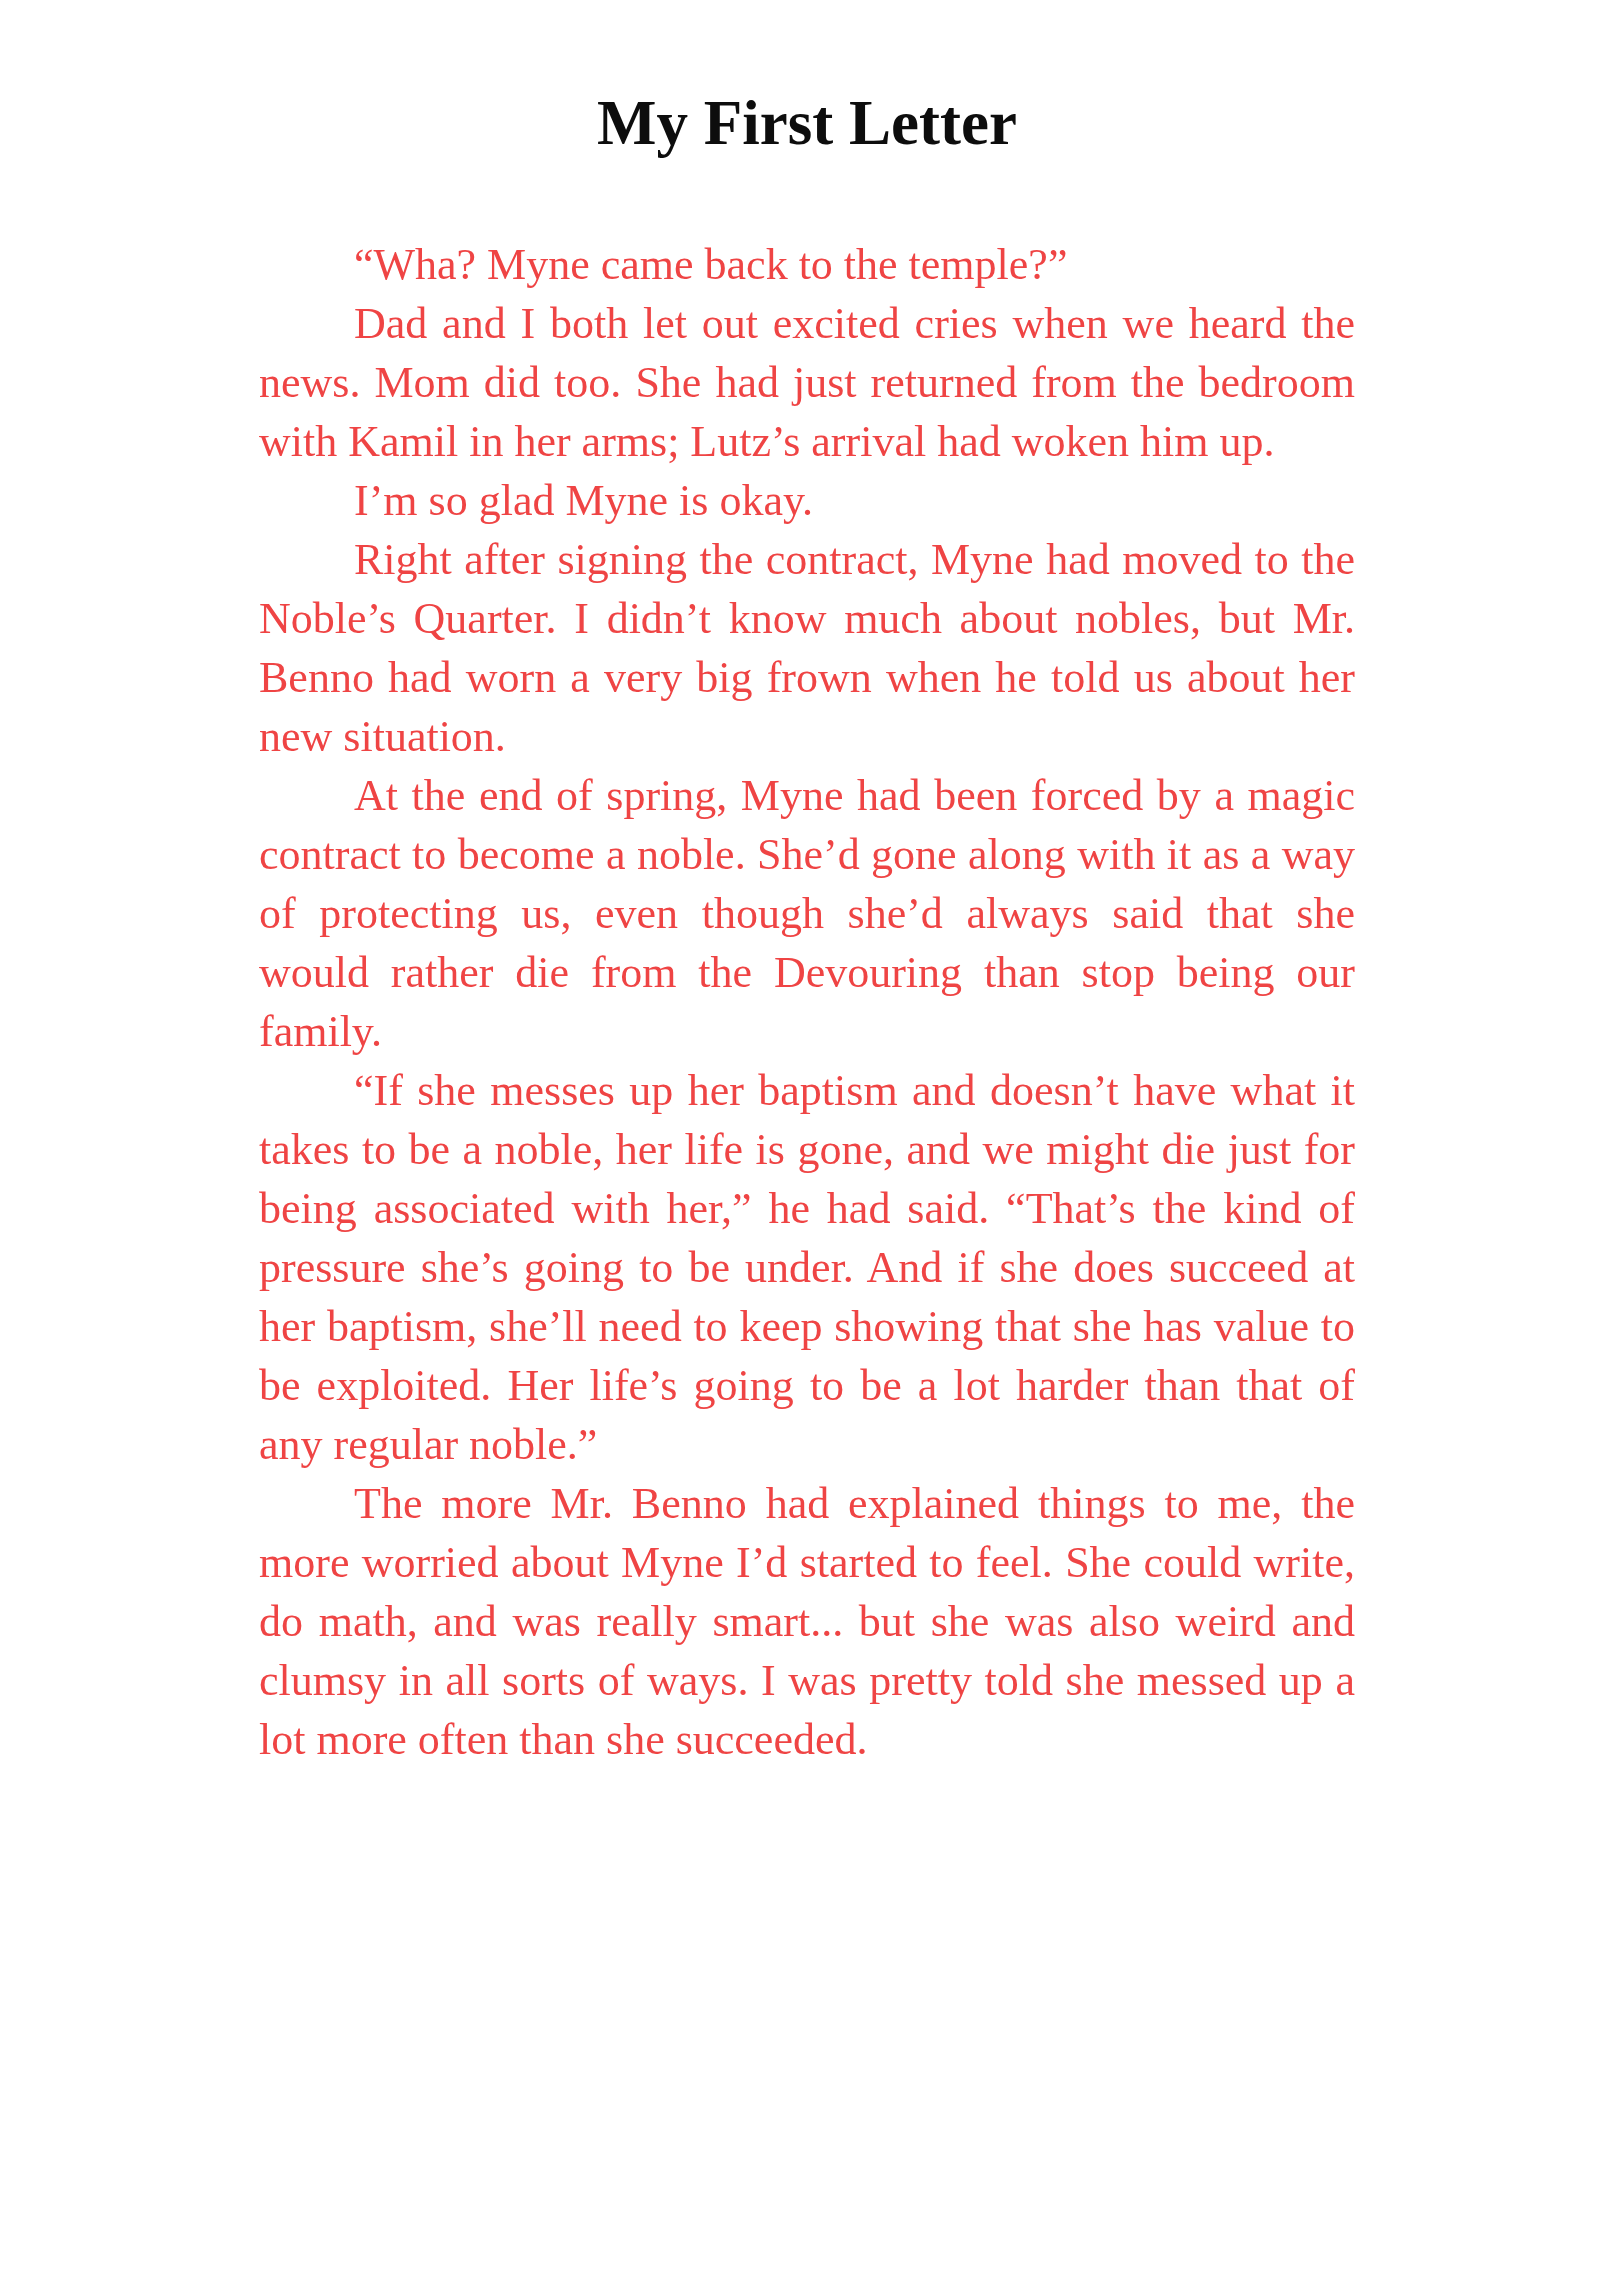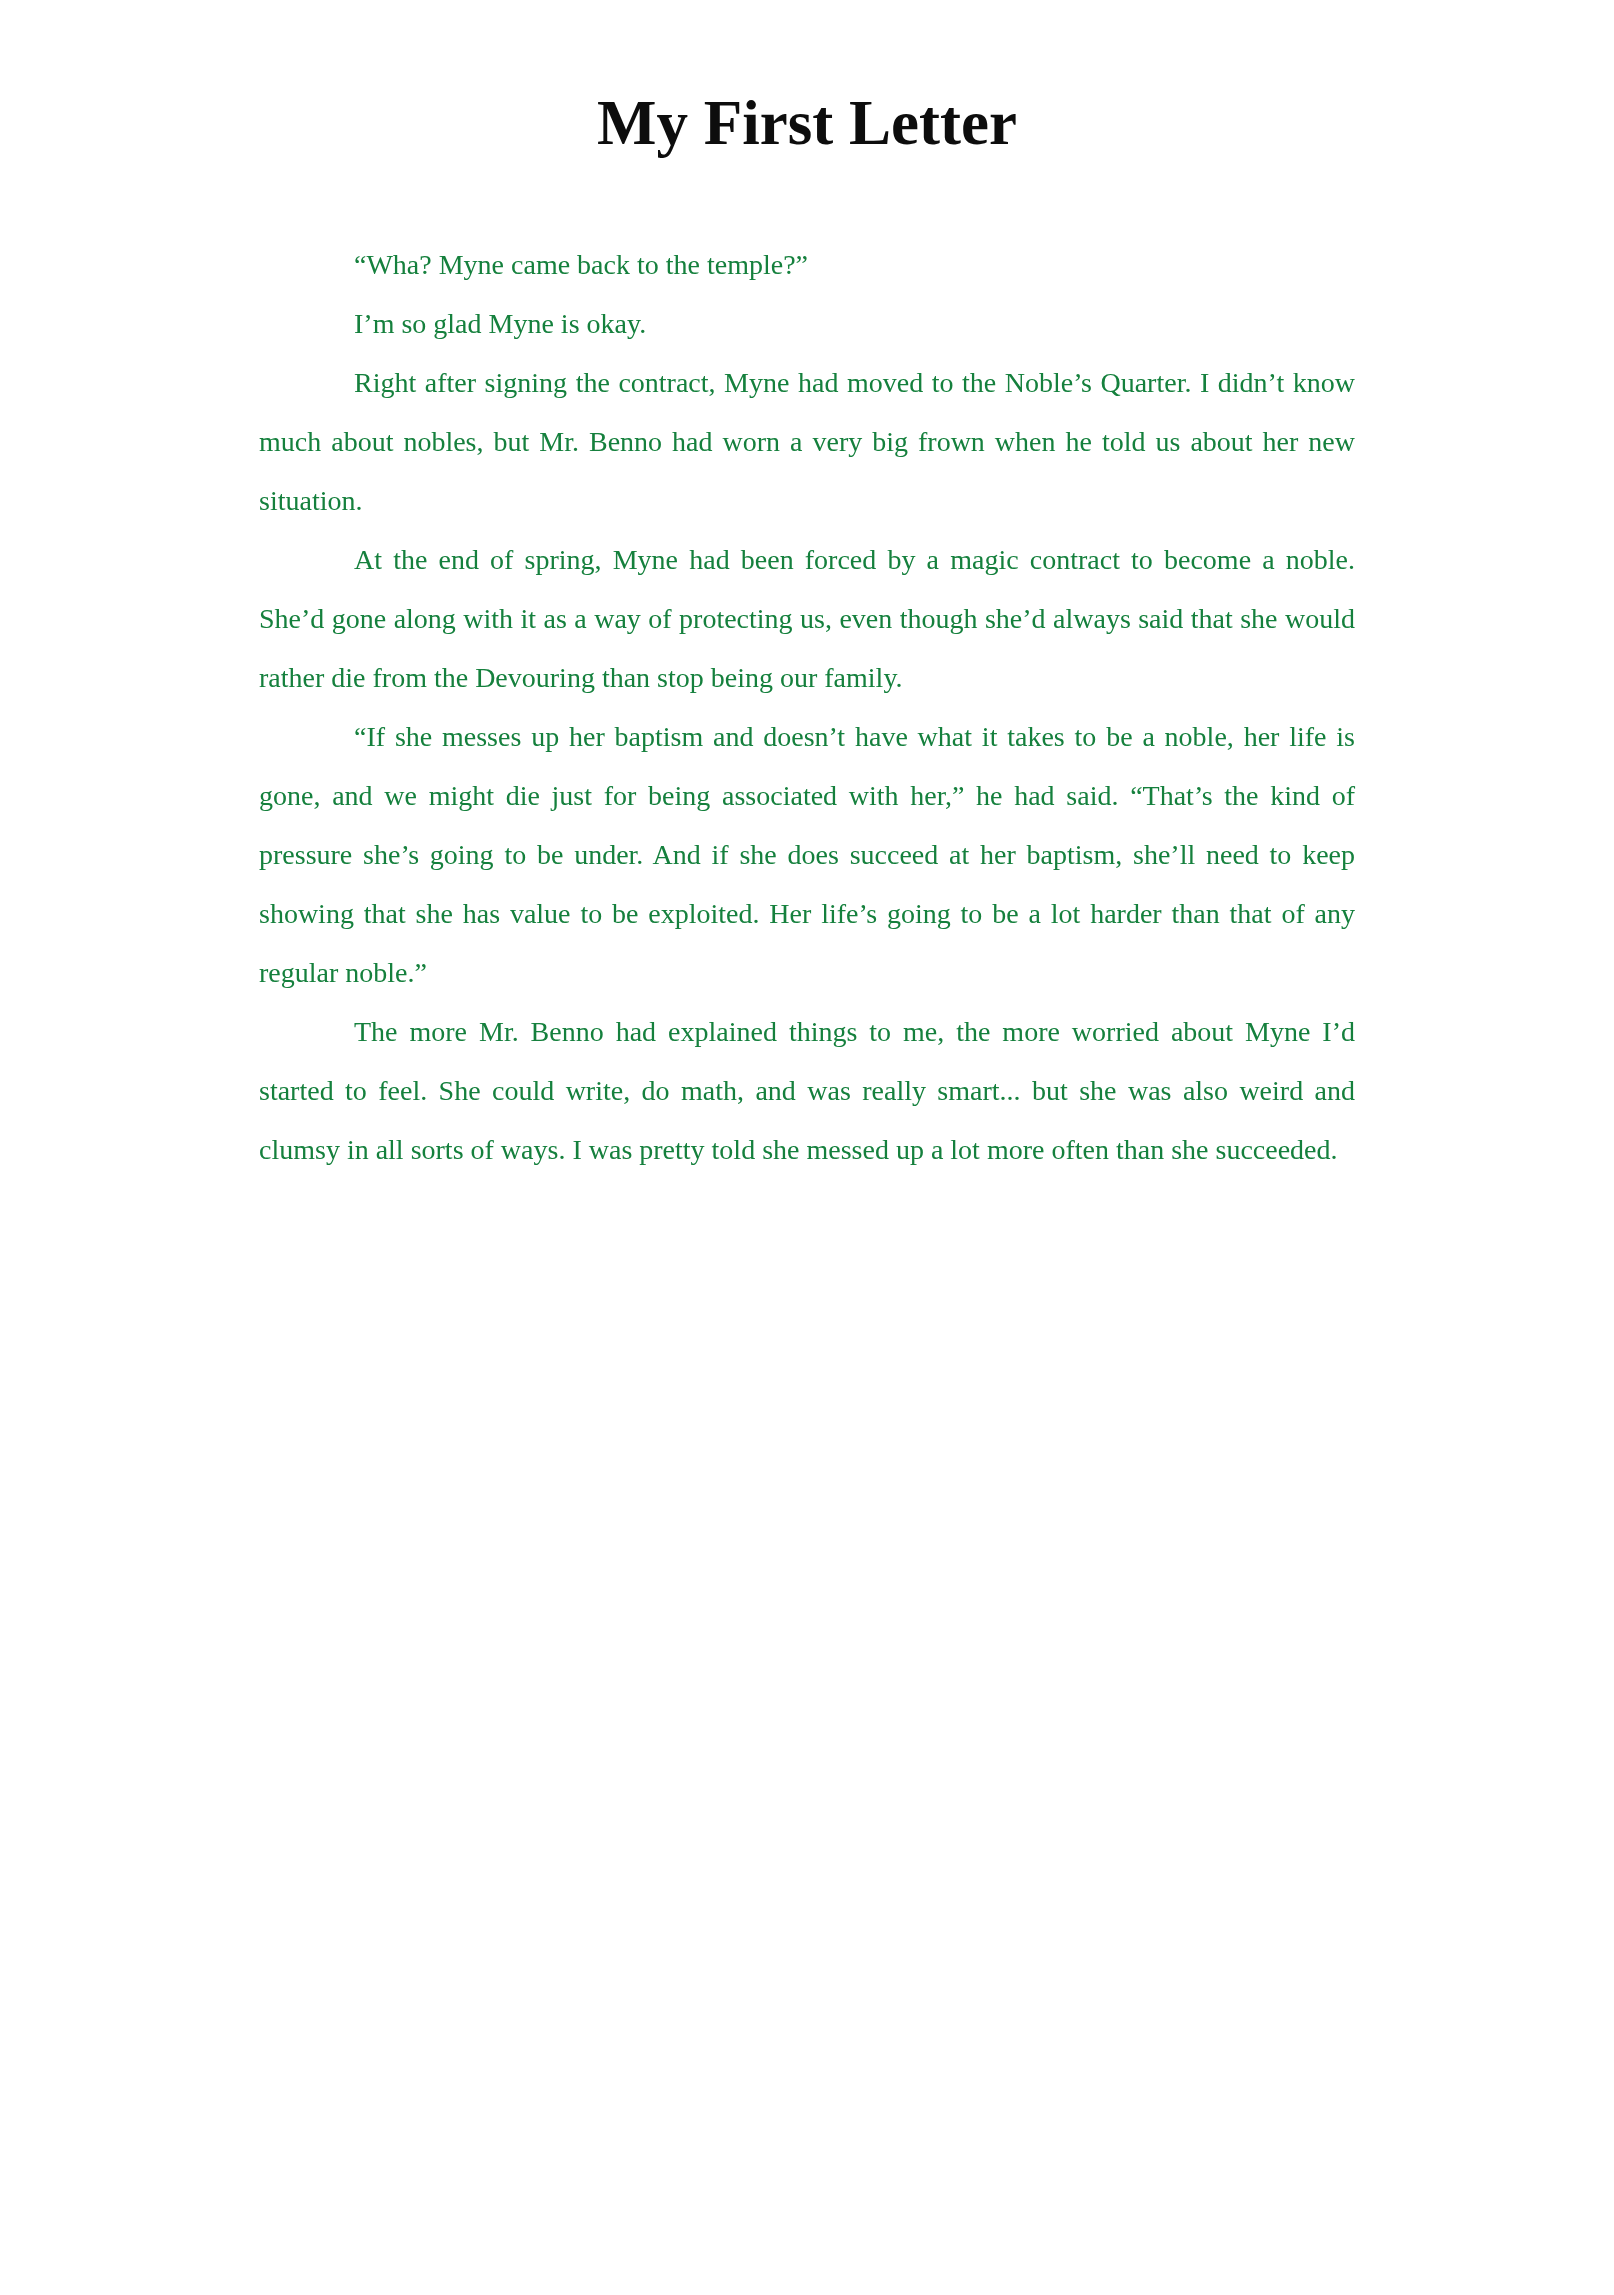--- a/index.html
+++ b/index.html
@@ -26,44 +26,45 @@
     margin: 0 0 73px 0;
     line-height: 1.2;
     letter-spacing: 0px;
     color: #0d0d0d;
   }
   .body-text {
     display: block;
   }
   .para {
     margin: 0;
-    font-size: 28px;
+    font-size: 44px;
     line-height: 59px;
     text-align: justify;
     text-indent: 95px;
-    color: #15803d;
+    color: #ef4444;
   }
   .para span.italic {
   }
   .bottom-bar {
     position: absolute;
     left: 0;
     bottom: 0;
     width: 1614px;
     height: 10px;
   }
 </style>
 </head>
 <body>
 
 <div class="page">
   <h1 class="title">My First Letter</h1>
 
   <main class="body-text" id="paragraphs">
       <p class="para"><span>“Wha? Myne came back to the temple?”</span></p>
+      <p class="para"><span>Dad and I both let out excited cries when we heard the news. Mom did too. She had just returned from the bedroom with Kamil in her arms; Lutz’s arrival had woken him up.</span></p>
       <p class="para"><span class="italic">I’m so glad Myne is okay.</span></p>
       <p class="para"><span>Right after signing the contract, Myne had moved to the Noble’s Quarter. I didn’t know much about nobles, but Mr. Benno had worn a very big frown when he told us about her new situation.</span></p>
       <p class="para"><span>At the end of spring, Myne had been forced by a magic contract to become a noble. She’d gone along with it as a way of protecting us, even though she’d always said that she would rather die from the Devouring than stop being our family.</span></p>
       <p class="para"><span>“If she messes up her baptism and doesn’t have what it takes to be a noble, her life is gone, and we might die just for being associated with her,” he had said. “That’s the kind of pressure she’s going to be under. And if she </span><span class="italic">does</span><span> succeed at her baptism, she’ll need to keep showing that she has value to be exploited. Her life’s going to be a lot harder than that of any regular noble.”</span></p>
       <p class="para"><span>The more Mr. Benno had explained things to me, the more worried about Myne I’d started to feel. She could write, do math, and was really smart... but she was also weird and clumsy in all sorts of ways. I was pretty told she messed up a lot more often than she succeeded.</span></p>
     </main>
 
   <div class="bottom-bar" style="background: rgb(42, 97, 104);"></div>
 </div>
 

